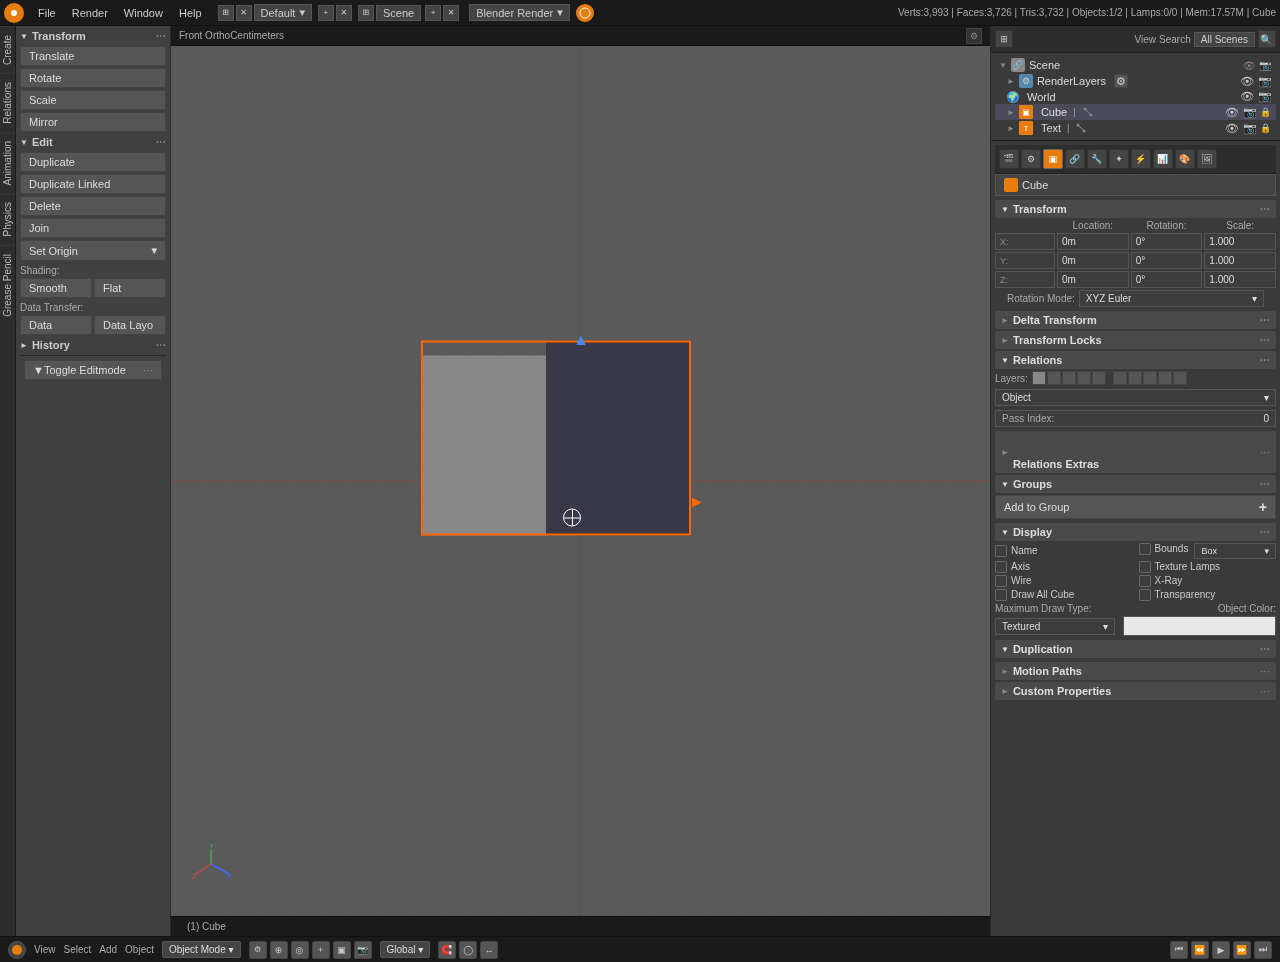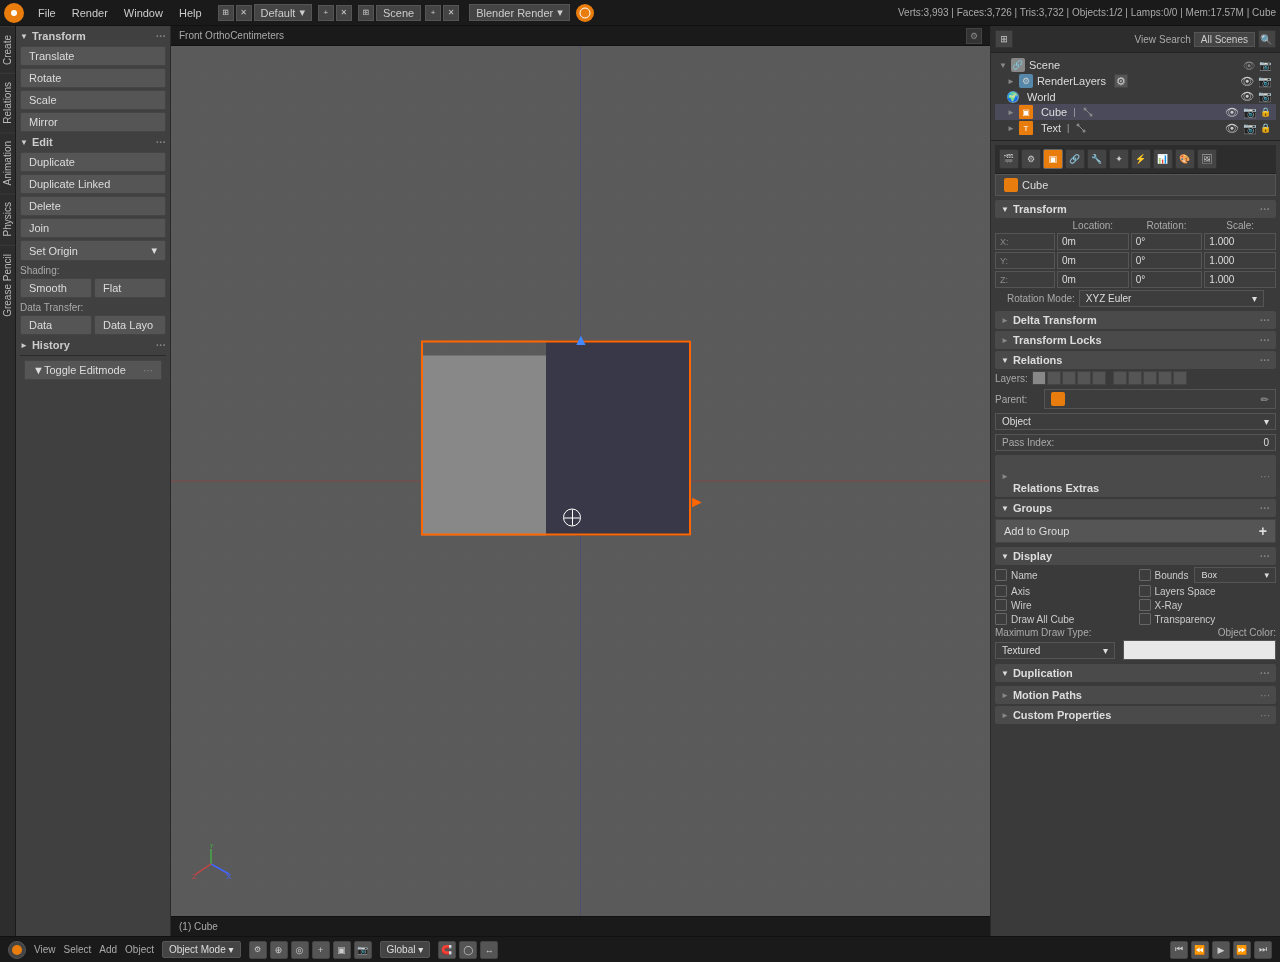--- a/index.html
+++ b/index.html
@@ -32,21 +32,21 @@
     .tool-btn-split { display: flex; gap: 2px; margin-bottom: 2px; }
     .tool-btn-split .tool-btn { margin-bottom: 0; }
     .section-label { color: #aaa; font-size: 10px; margin: 4px 0 2px 0; }
     .dropdown-btn { display: flex; align-items: center; background: #555; border: 1px solid #444; color: #ddd; padding: 3px 8px; width: 100%; cursor: pointer; font-size: 11px; border-radius: 2px; margin-bottom: 2px; }
     .dropdown-btn .arrow { margin-left: auto; }
 
     
     .viewport { flex: 1; background: #5a5a5a; position: relative; overflow: hidden; }
     .viewport-header { background: #1a1a1a; height: 20px; display: flex; align-items: center; padding: 0 8px; font-size: 10px; color: #aaa; border-bottom: 1px solid #111; }
     .viewport-canvas { width: 100%; height: calc(100% - 20px - 20px); position: relative; overflow: hidden; }
-    .viewport-footer { background: #1a1a1a; height: 20px; display: flex; align-items: center; padding: 0 8px; font-size: 10px; color: #aaa; border-top: 1px solid #111; }
+    .viewport-footer { background: #1a1a1a; height: 20px; display: flex; align-items: center; padding: 0 16px; font-size: 10px; color: #aaa; border-top: 1px solid #111; }
 
     
     .right-panel { width: 290px; background: #3a3a3a; border-left: 1px solid #2a2a2a; display: flex; flex-direction: column; overflow-y: auto; }
     .right-panel-top { background: #2d2d2d; padding: 4px; border-bottom: 1px solid #222; }
     .outliner { padding: 4px; border-bottom: 1px solid #222; }
     .outliner-item { display: flex; align-items: center; gap: 4px; padding: 1px 4px; font-size: 11px; cursor: pointer; }
     .outliner-item .icon { width: 14px; height: 14px; border-radius: 2px; display: flex; align-items: center; justify-content: center; font-size: 9px; }
     .scene-icon { background: #888; }
     .renderlayer-icon { background: #5588aa; }
     .world-icon { background: #6699bb; border-radius: 50%; }
@@ -77,21 +77,21 @@
     .parent-row { display: flex; align-items: center; gap: 4px; margin-bottom: 4px; }
     .parent-field { background: #3d3d3d; border: 1px solid #555; color: #ddd; padding: 2px 6px; font-size: 10px; flex: 1; display: flex; align-items: center; }
     .parent-icon { width: 14px; height: 14px; background: #e87d0d; border-radius: 2px; margin-right: 4px; }
     .pencil-icon { color: #aaa; cursor: pointer; margin-left: auto; }
     .pass-index-row { display: flex; align-items: center; gap: 4px; margin-bottom: 4px; }
     .pass-field { background: #3d3d3d; border: 1px solid #555; color: #ddd; padding: 2px 6px; font-size: 10px; flex: 1; display: flex; align-items: center; gap: 4px; }
     .relations-extras { background: #4a4a4a; padding: 3px 6px; cursor: pointer; border-radius: 2px; margin-bottom: 2px; display: flex; align-items: center; }
     .add-to-group-btn { background: #555; border: 1px solid #444; color: #ddd; padding: 3px 8px; width: 100%; cursor: pointer; font-size: 11px; display: flex; align-items: center; justify-content: space-between; margin-bottom: 2px; }
     .display-section { margin-bottom: 4px; }
     .checkbox-row { display: flex; align-items: center; gap: 6px; margin-bottom: 2px; }
-    .checkbox-item { display: flex; align-items: center; gap: 4px; flex: 1; }
+    .checkbox-item { display: flex; gap: 4px; flex: 1; }
     .cb { width: 12px; height: 12px; background: #3d3d3d; border: 1px solid #666; border-radius: 1px; cursor: pointer; }
     .cb-label { color: #ccc; font-size: 10px; }
     .max-draw-row { display: flex; align-items: center; gap: 4px; margin-bottom: 2px; }
     .textured-select { background: #3d3d3d; border: 1px solid #555; color: #ddd; padding: 2px 6px; font-size: 10px; flex: 1; display: flex; align-items: center; justify-content: space-between; cursor: pointer; }
     .color-field { background: #e8e8e8; border: 1px solid #555; flex: 1; height: 20px; cursor: pointer; }
     .duplication-btns { display: flex; gap: 2px; margin-bottom: 4px; }
     .dup-btn { flex: 1; background: #555; border: 1px solid #444; color: #ddd; padding: 3px 4px; font-size: 10px; cursor: pointer; text-align: center; border-radius: 2px; }
     .dup-btn.active { background: #666; border-color: #777; }
     .motion-paths-header { display: flex; align-items: center; background: #4a4a4a; padding: 3px 6px; cursor: pointer; border-radius: 2px; margin-bottom: 2px; }
     .custom-props-header { display: flex; align-items: center; background: #4a4a4a; padding: 3px 6px; cursor: pointer; border-radius: 2px; margin-bottom: 2px; }
@@ -493,27 +493,20 @@
           </div>
           <div class="layer-boxes" style="margin-left:3px;">
             <div class="layer-box"></div>
             <div class="layer-box"></div>
             <div class="layer-box"></div>
             <div class="layer-box"></div>
             <div class="layer-box"></div>
           </div>
         </div>
 
-        <div class="parent-row">
-          <span style="color:#aaa;font-size:10px;min-width:45px;">Parent:</span>
-          <div class="parent-field">
-            <div class="parent-icon"></div>
-            <span class="pencil-icon">✏</span>
-          </div>
-        </div>
         <div style="margin-bottom:4px;">
           <div class="dropdown-field">
             <span>Object</span> ▾
           </div>
         </div>
 
         <div class="pass-index-row">
           <div class="pass-field" style="flex:1;">
             <span style="color:#aaa;font-size:10px;">Pass Index:</span>
             <span style="margin-left:auto;">0</span>
@@ -560,21 +553,21 @@
           </div>
         </div>
 
         <div class="checkbox-row">
           <div class="checkbox-item">
             <div class="cb"></div>
             <span class="cb-label">Axis</span>
           </div>
           <div class="checkbox-item">
             <div class="cb"></div>
-            <span class="cb-label">Layers Space</span>
+            <span class="cb-label">Texture Lamps</span>
           </div>
         </div>
 
         <div class="checkbox-row">
           <div class="checkbox-item">
             <div class="cb"></div>
             <span class="cb-label">Wire</span>
           </div>
           <div class="checkbox-item">
             <div class="cb"></div>

